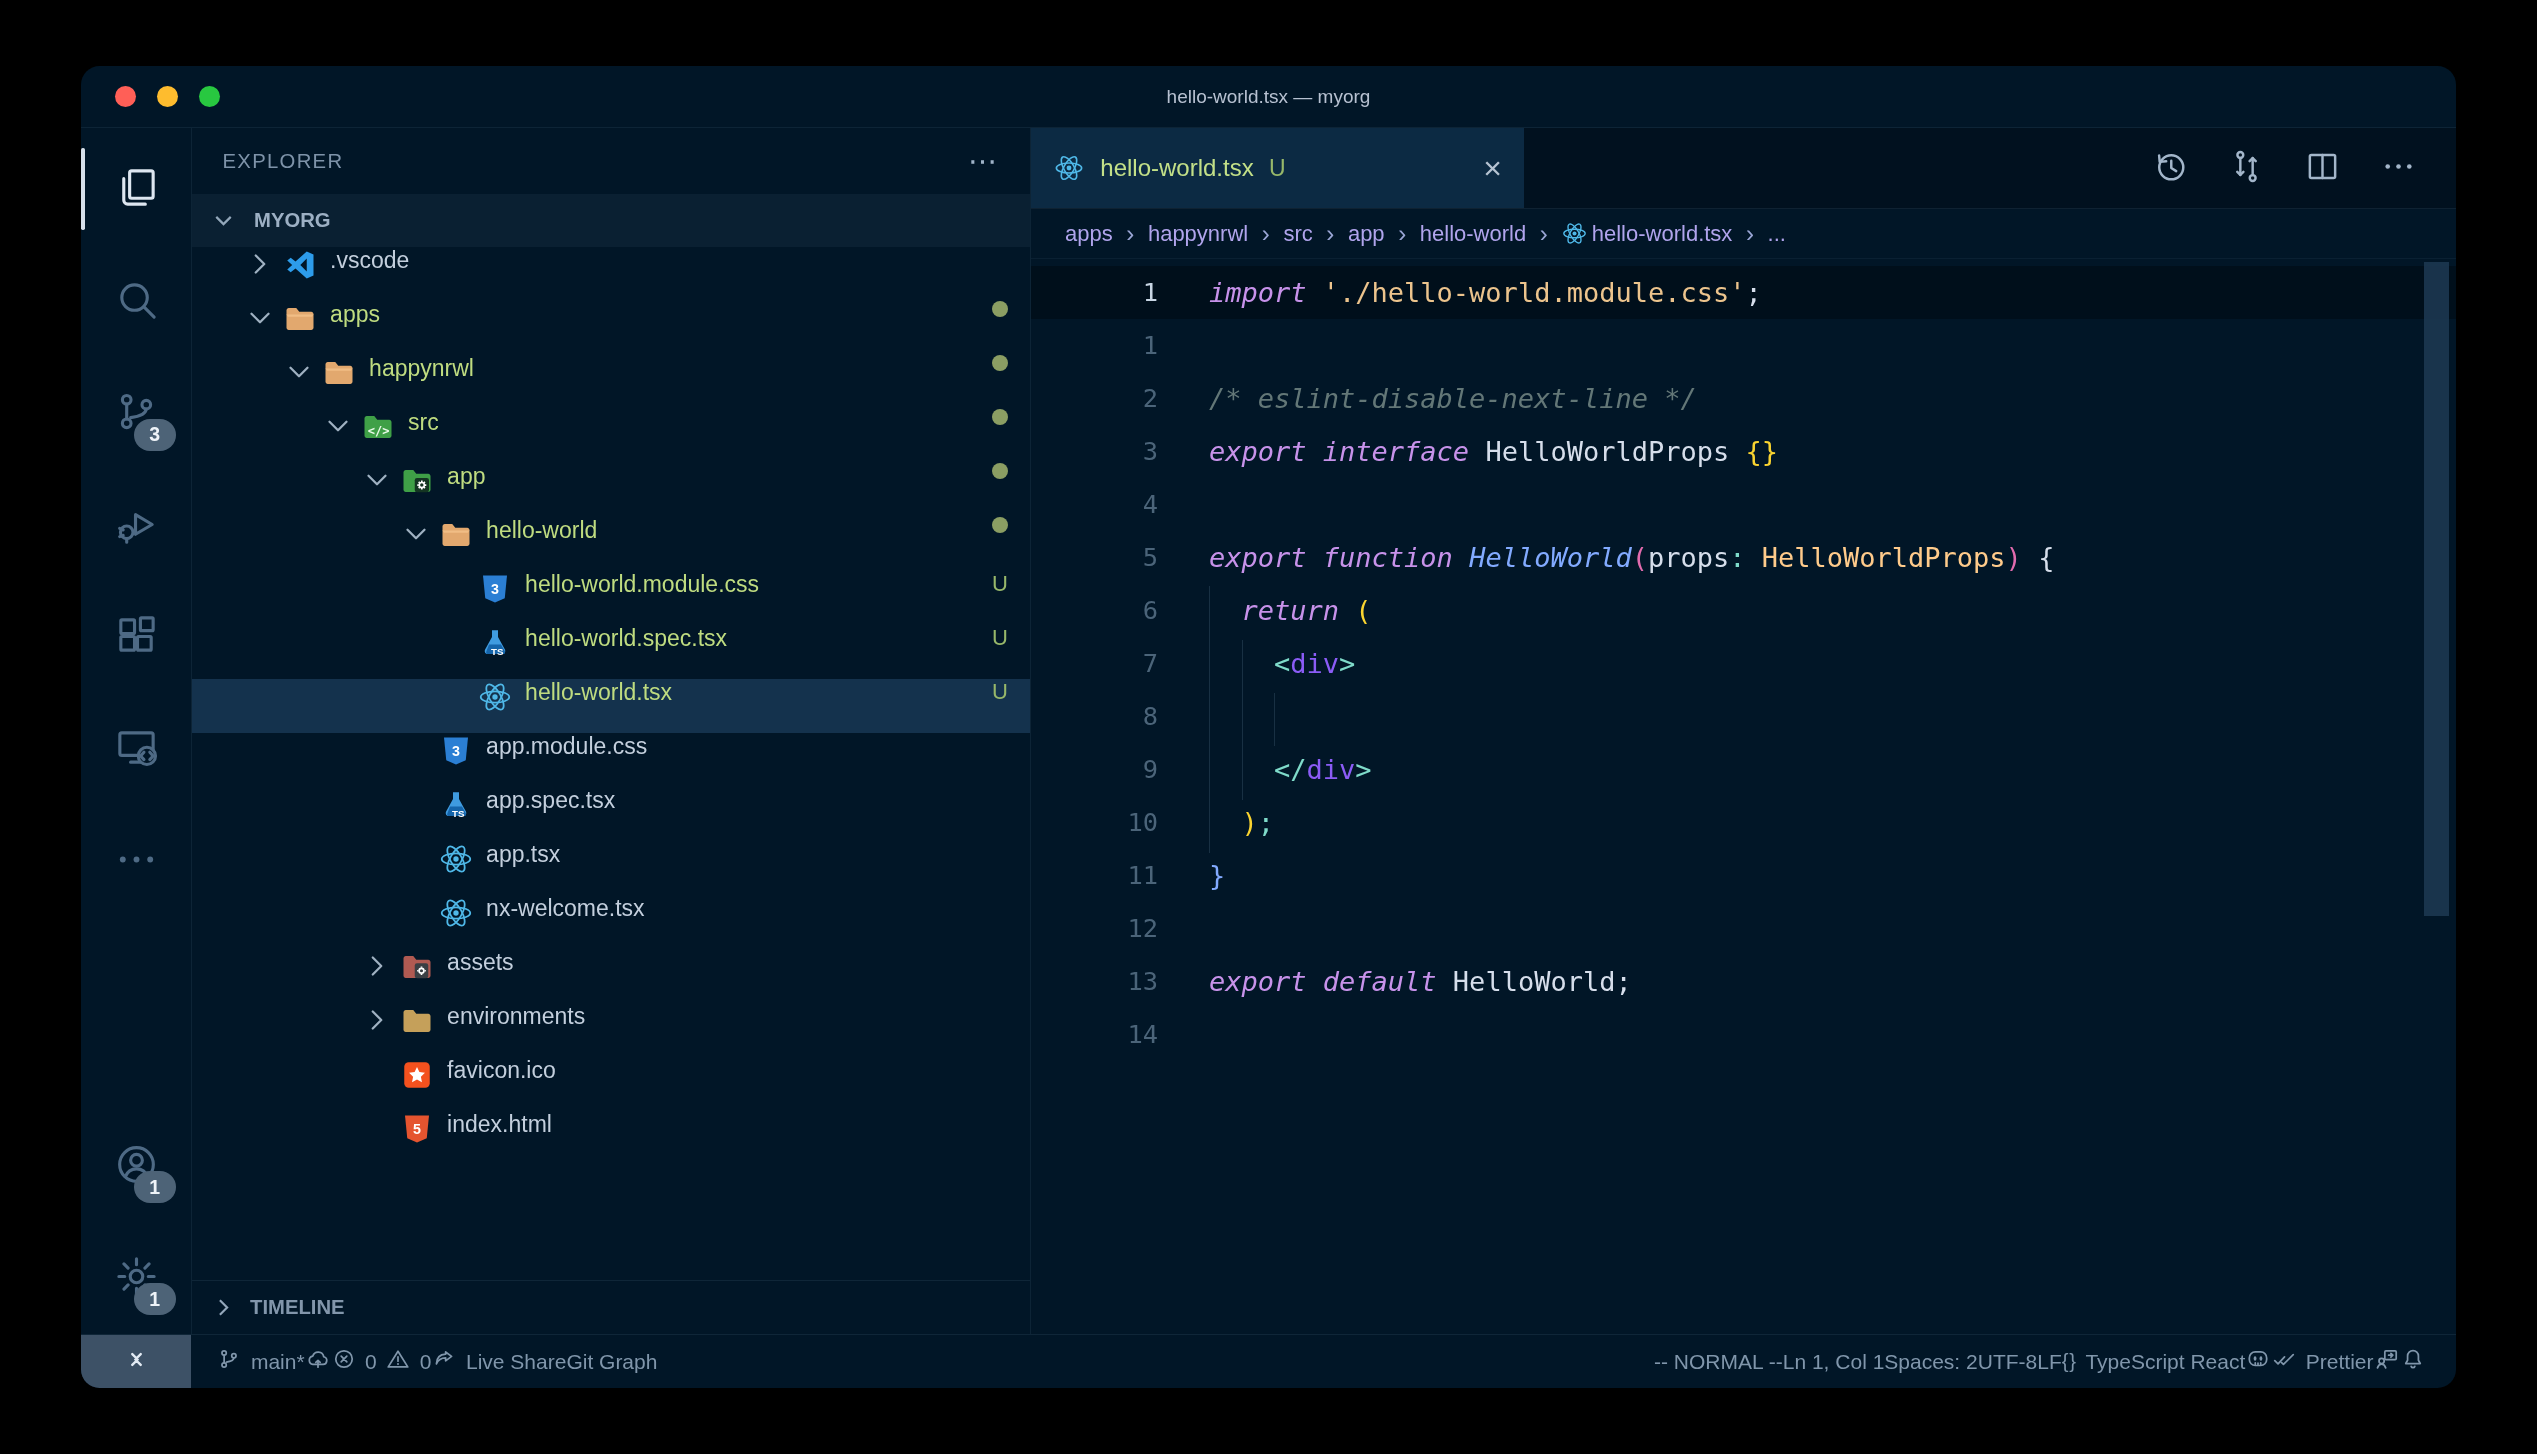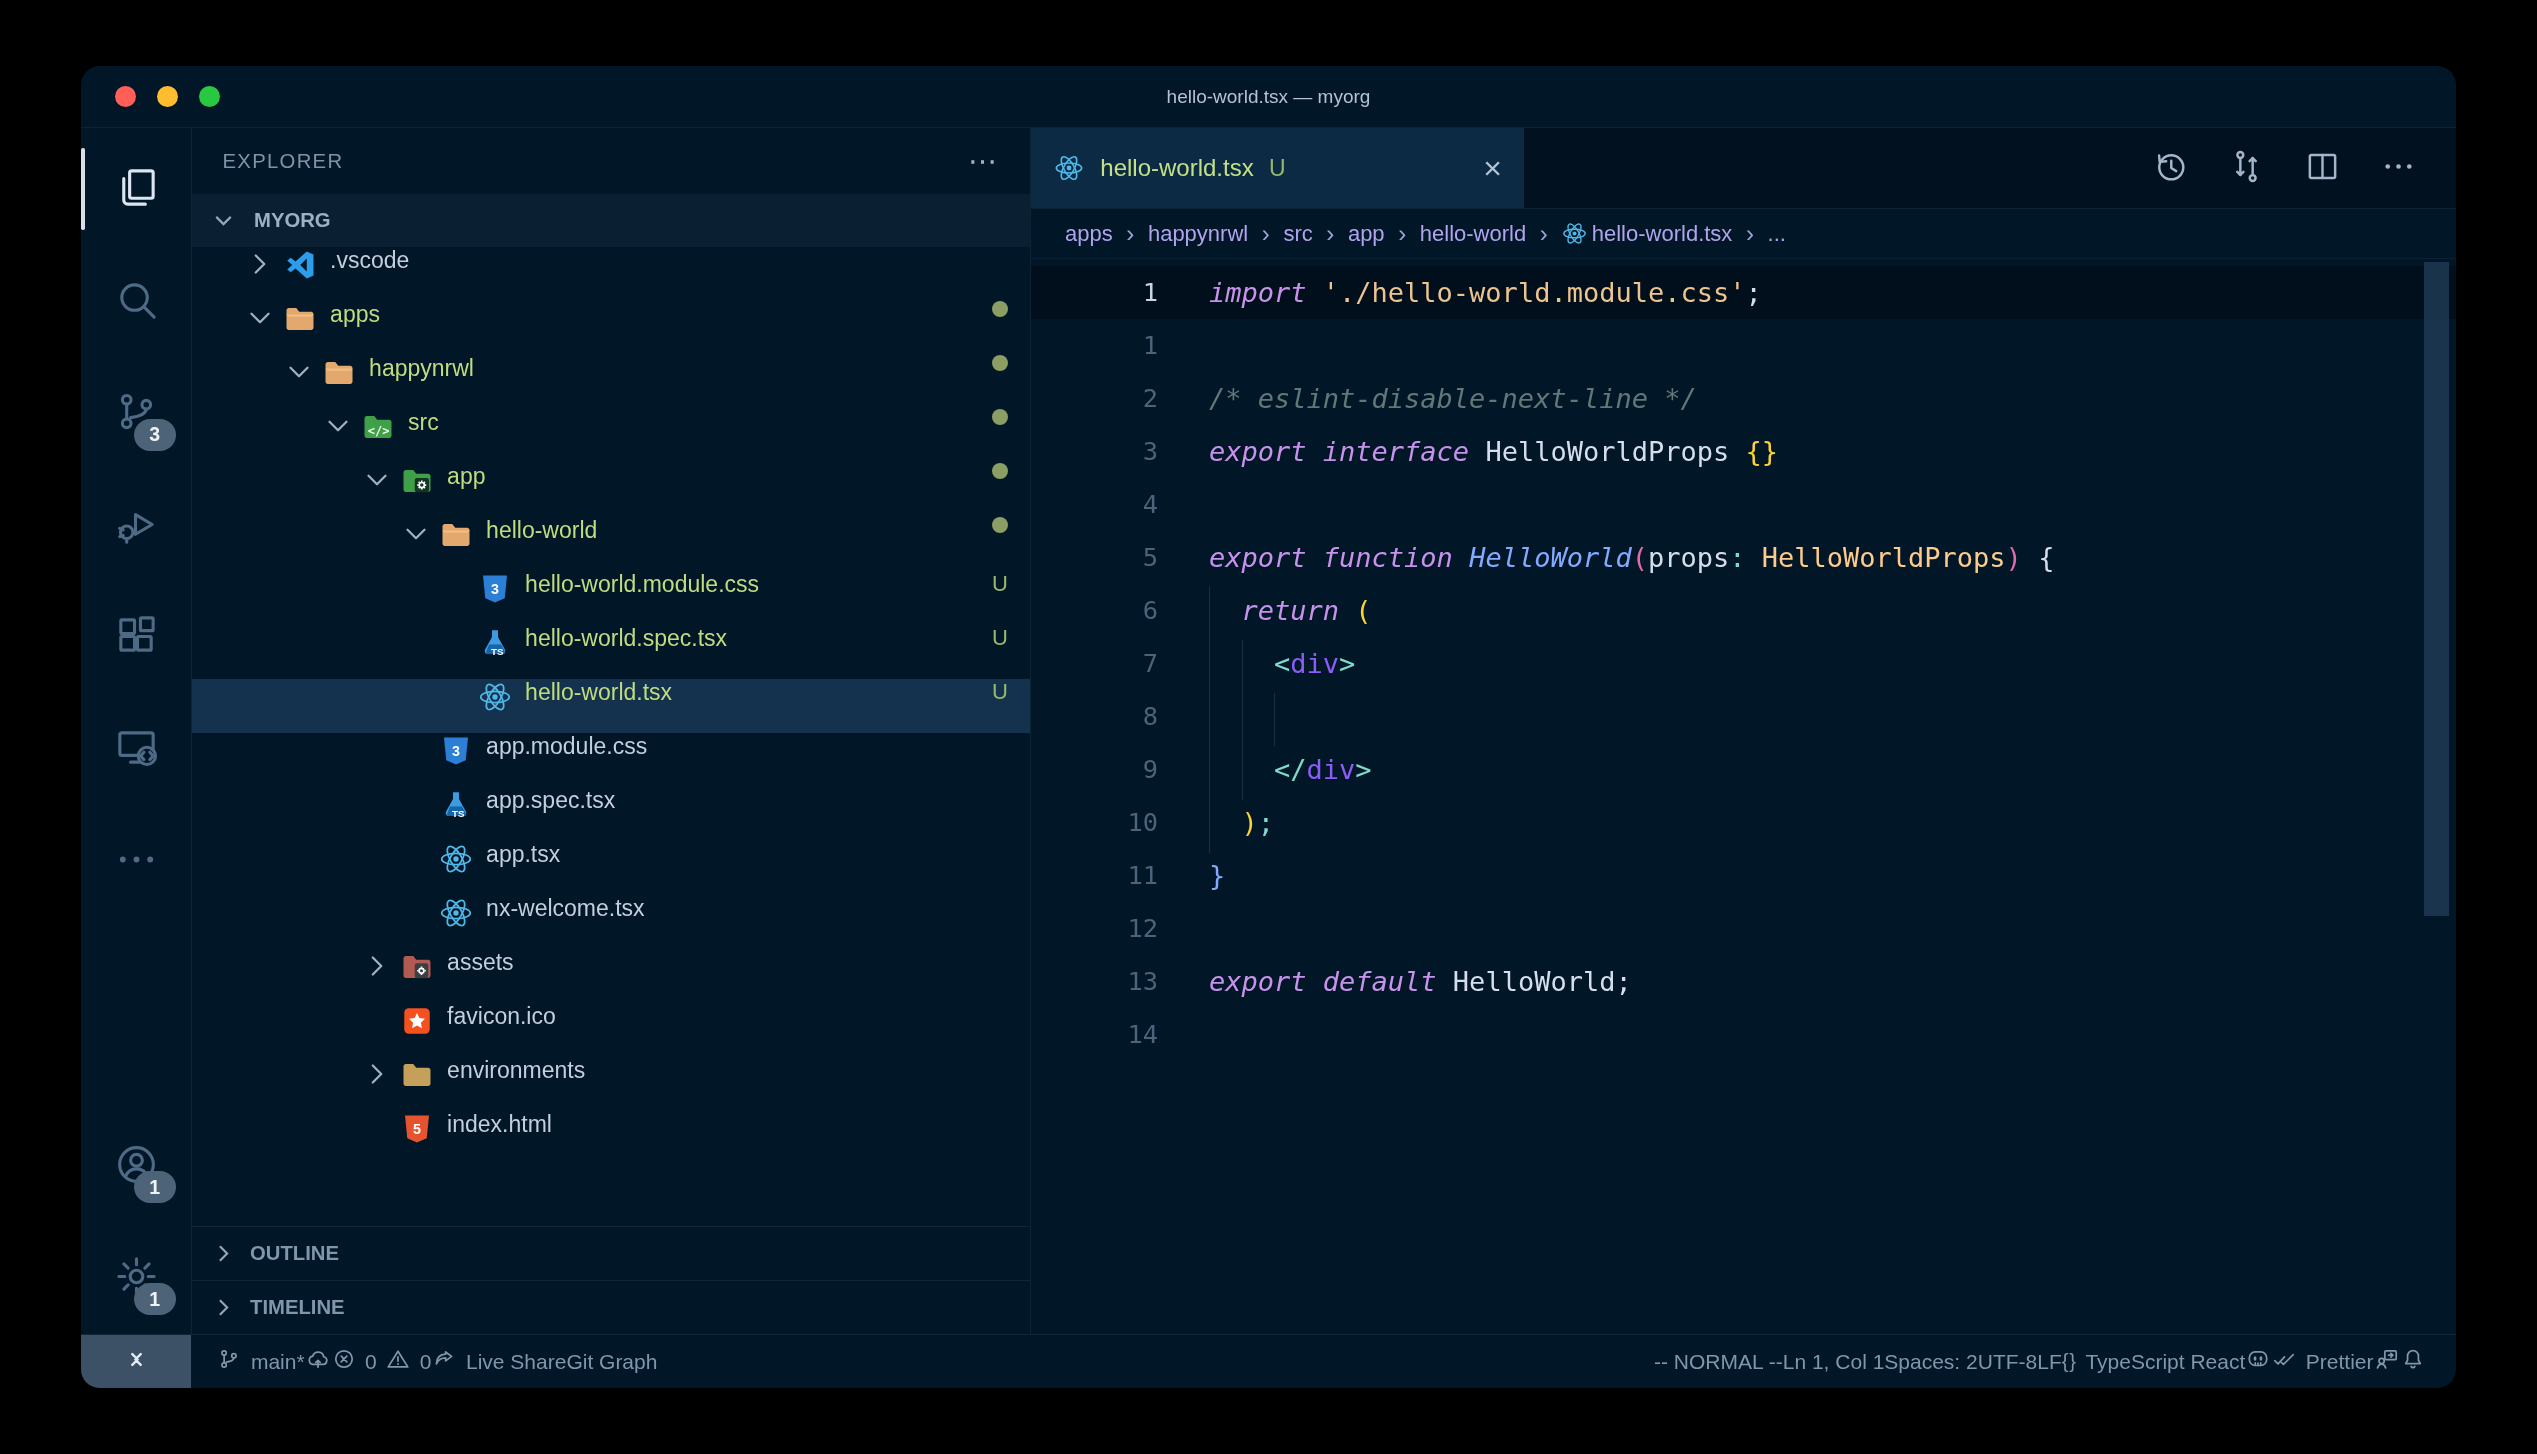--- a/index.html
+++ b/index.html
@@ -360,56 +360,50 @@
                 <path fill="#B05A52" d="M3 6.2C3 5.4 3.7 4.7 4.5 4.7h5l2 2.4h8c.8 0 1.5.7 1.5 1.5v9.2c0 .8-.7 1.5-1.5 1.5h-15c-.8 0-1.5-.7-1.5-1.5z"></path>
                 <rect x="10.5" y="9.5" width="9" height="10" rx="1.5" fill="#3a3f44"></rect>
                 <g stroke="#fff" stroke-width="1.1" fill="none">
                   <circle cx="15" cy="14.5" r="1.6"></circle>
                   <path d="M15 11.6v.9M15 16.5v.9M12.1 14.5h.9M17 14.5h.9"></path>
                 </g>
               </svg></span>
             <span class="flabel">assets</span>
             <span class="right"></span>
           </div>
+          <div class="tree-row" style="padding-left: 168px;">
+            <span class="chev"><svg viewBox="0 0 24 24" fill="none" stroke="currentColor" stroke-width="1.6" stroke-linecap="round" stroke-linejoin="round">
+                <path d="M9 6l6 6-6 6"></path>
+              </svg></span>
+            <span class="ficon"><svg viewBox="0 0 24 24">
+                <path fill="#C5A05A" d="M3 6.2C3 5.4 3.7 4.7 4.5 4.7h5l2 2.4h8c.8 0 1.5.7 1.5 1.5v9.2c0 .8-.7 1.5-1.5 1.5h-15c-.8 0-1.5-.7-1.5-1.5z"></path>
+              </svg></span>
+            <span class="flabel">environments</span>
+            <span class="right"></span>
+          </div>
           <div class="tree-row" style="padding-left: 190px;">
             <span class="chev empty"></span>
             <span class="ficon"><svg viewBox="0 0 24 24">
                 <rect x="3.5" y="3.5" width="17" height="17" rx="3" fill="#F4511E"></rect>
                 <path fill="#fff" d="M12 6.6l1.6 3.4 3.7.5-2.7 2.6.7 3.7L12 15l-3.3 1.8.7-3.7-2.7-2.6 3.7-.5z"></path>
               </svg></span>
             <span class="flabel">favicon.ico</span>
-            <span class="right"></span>
-          </div>
-          <div class="tree-row" style="padding-left: 168px;">
-            <span class="chev"><svg viewBox="0 0 24 24" fill="none" stroke="currentColor" stroke-width="1.6" stroke-linecap="round" stroke-linejoin="round">
-                <path d="M9 6l6 6-6 6"></path>
-              </svg></span>
-            <span class="ficon"><svg viewBox="0 0 24 24">
-                <path fill="#C5A05A" d="M3 6.2C3 5.4 3.7 4.7 4.5 4.7h5l2 2.4h8c.8 0 1.5.7 1.5 1.5v9.2c0 .8-.7 1.5-1.5 1.5h-15c-.8 0-1.5-.7-1.5-1.5z"></path>
-              </svg></span>
-            <span class="flabel">environments</span>
             <span class="right"></span>
           </div>
           <div class="tree-row" style="padding-left: 190px;">
             <span class="chev empty"></span>
             <span class="ficon"><svg viewBox="0 0 24 24" style="font-size:27px">
                 <path fill="#E5542F" d="M4 3h16l-1.5 15.2L12 21l-6.5-2.8z"></path>
                 <text x="12" y="15.5" font-size="9.5" font-weight="bold" fill="#fff" text-anchor="middle" font-family="Liberation Sans, sans-serif">5</text>
               </svg></span>
             <span class="flabel">index.html</span>
             <span class="right"></span>
           </div>
         </div>
       <div class="sb-fill"></div>
-      <div class="section-row footer">
-        <span class="chev"><svg viewBox="0 0 24 24" fill="none" stroke="currentColor" stroke-width="1.8">
-              <path d="M9 6l6 6-6 6"></path>
-            </svg></span>
-        <span>OUTLINE</span>
-      </div>
       <div class="section-row footer">
         <span class="chev"><svg viewBox="0 0 24 24" fill="none" stroke="currentColor" stroke-width="1.8">
               <path d="M9 6l6 6-6 6"></path>
             </svg></span>
         <span>TIMELINE</span>
       </div>
     </div>
 
     <div class="editor">
       <div class="tabbar">

